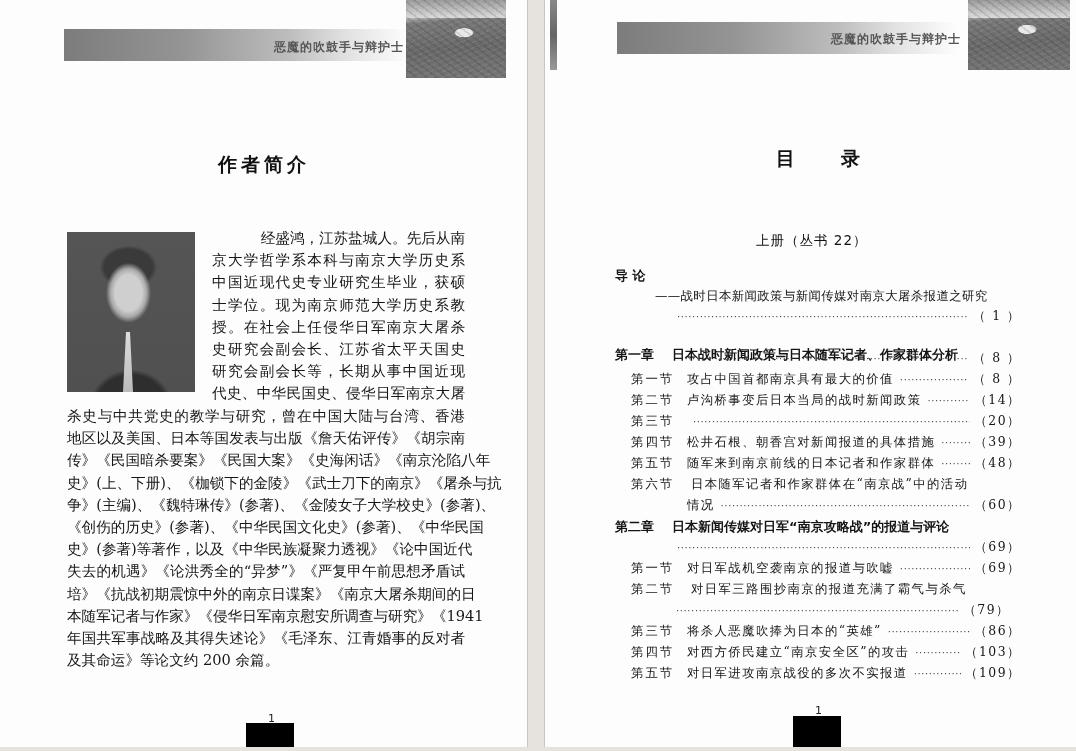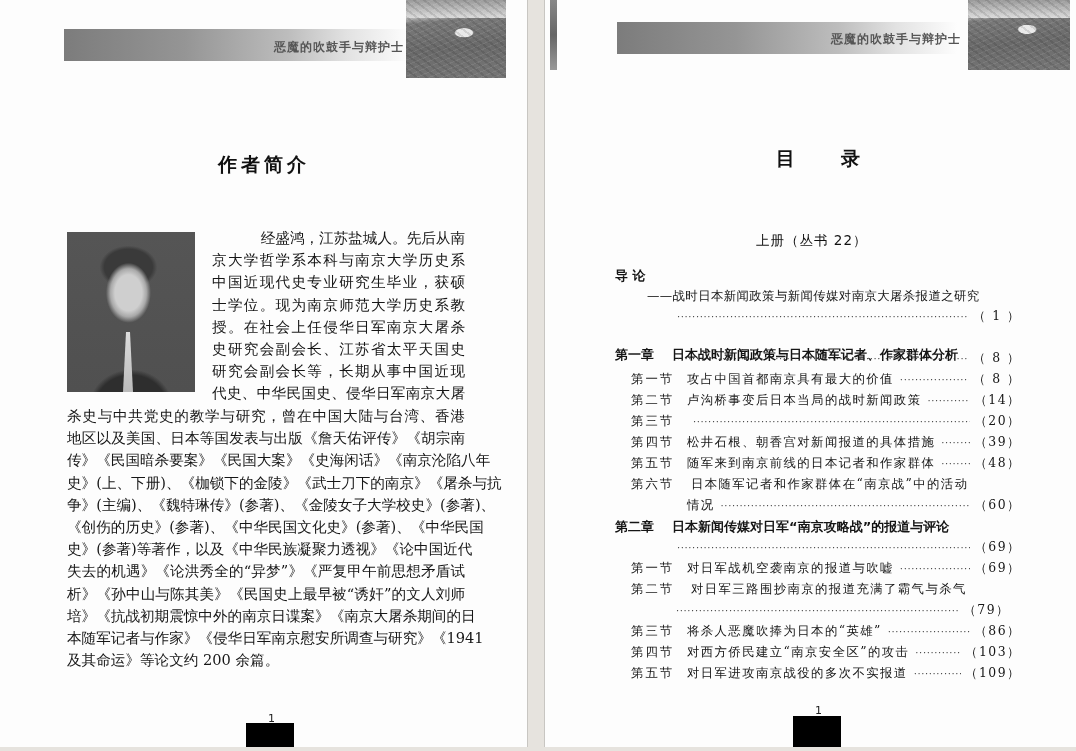--- a/index.html
+++ b/index.html
@@ -135,23 +135,23 @@
 
   <div class="bio bio-wide">
     <span class="bio-line">杀史与中共党史的教学与研究，曾在中国大陆与台湾、香港</span>
     <span class="bio-line">地区以及美国、日本等国发表与出版《詹天佑评传》《胡宗南</span>
     <span class="bio-line">传》《民国暗杀要案》《民国大案》《史海闲话》《南京沦陷八年</span>
     <span class="bio-line">史》(上、下册)、《枷锁下的金陵》《武士刀下的南京》《屠杀与抗</span>
     <span class="bio-line">争》(主编)、《魏特琳传》(参著)、《金陵女子大学校史》(参著)、</span>
     <span class="bio-line">《创伤的历史》(参著)、《中华民国文化史》(参著)、《中华民国</span>
     <span class="bio-line">史》(参著)等著作，以及《中华民族凝聚力透视》《论中国近代</span>
     <span class="bio-line">失去的机遇》《论洪秀全的“异梦”》《严复甲午前思想矛盾试</span>
-    <span class="bio-line">析》《孙中山与陈其美》《民国史上最早被“诱奸”的文人刘师</span>
     <span class="bio-line">培》《抗战初期震惊中外的南京日谍案》《南京大屠杀期间的日</span>
     <span class="bio-line">本随军记者与作家》《侵华日军南京慰安所调查与研究》《1941</span>
+    <span class="bio-line">年国共军事战略及其得失述论》《毛泽东、江青婚事的反对者</span>
     <span class="bio-line" style="text-align-last:left;">及其命运》等论文约 200 余篇。</span>
   </div>
 
   <div class="page-number">1</div>
   <div class="page-mark"></div>
 </div>
 
 <div class="page page-right">
   <div class="spine-strip"></div>
   <div class="header-band"></div>
@@ -160,21 +160,21 @@
 
   <div class="page-heading">
     <span>目</span><span class="gap"></span><span>录</span>
   </div>
 
   <div class="toc-volume">上册（丛书 22）</div>
 
   <div class="toc">
 
     <div class="toc-row bold" style="top:37px;">导  论</div>
-    <div class="toc-row" style="top:58px;left:32px;letter-spacing:0.4px;">——战时日本新闻政策与新闻传媒对南京大屠杀报道之研究</div>
+    <div class="toc-row" style="top:58px;left:40px;letter-spacing:0.4px;">——战时日本新闻政策与新闻传媒对南京大屠杀报道之研究</div>
     <div class="leader-row" style="top:78px;left:62px;width:344px;">
       <span class="dots"></span>
       <span class="pg">（ 1 ）</span>
     </div>
 
     <div class="toc-row bold" style="top:116px;">
       <span>第一章</span>&nbsp;&nbsp;&nbsp;&nbsp;<span>日本战时新闻政策与日本随军记者、作家群体分析</span>
     </div>
     <div class="leader-row" style="top:120px;left:62px;width:344px;">
       <span class="dots"></span>

